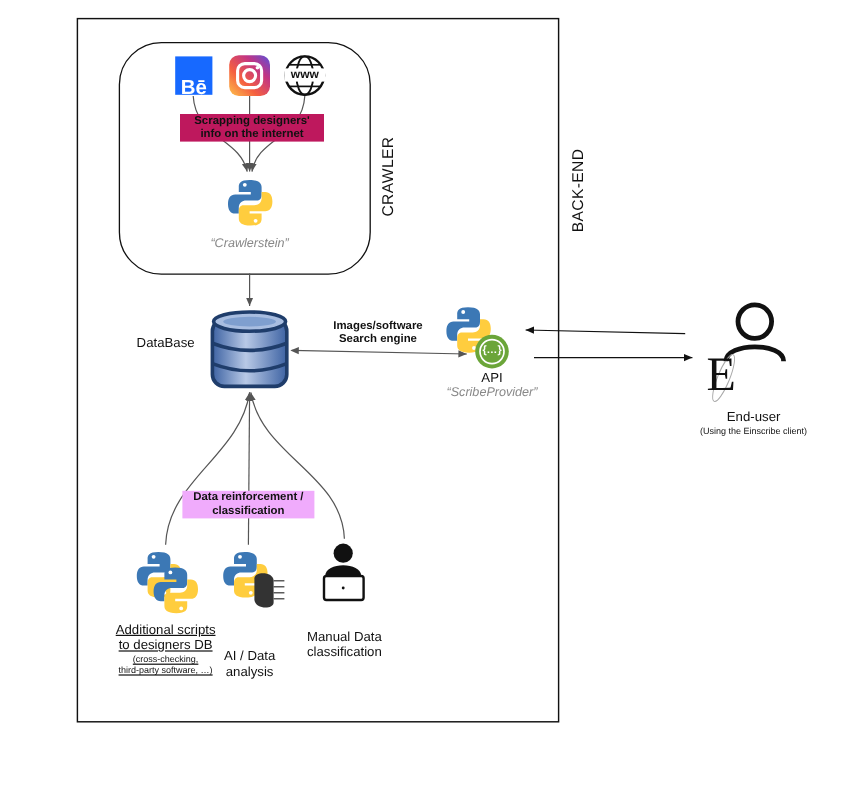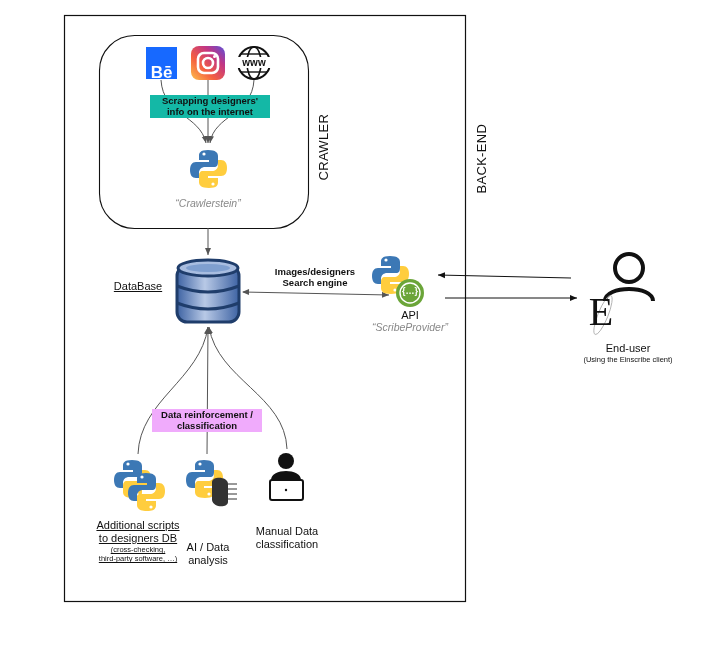--- a/index.html
+++ b/index.html
@@ -124,34 +124,34 @@
     <circle cx="286" cy="461" r="8" fill="#111"></circle>
     <path d="M271,480 C271,468 301,468 301,480 Z" fill="#111"></path>
     <rect x="270" y="480" width="33" height="20" rx="2" fill="#fff" stroke="#111" stroke-width="2"></rect>
     <circle cx="286" cy="490" r="1.2" fill="#111"></circle>
   </g>
 </svg>
 
 <div class="lbl" style="left:146px;top:51px;width:31px;color:#fff;font-weight:bold;font-size:17px;margin-top:12px;">Bē</div>
 <div class="lbl" style="left:238px;top:57px;width:32px;font-weight:bold;font-size:10px;">www</div>
 
-<div class="lbl bold" style="left:150px;top:95px;width:120px;background:#14b8a6;">
+<div class="lbl bold" style="left:150px;top:95px;width:120px;background:#be185d;">
   <div>Scrapping designers'</div>
   <div>info on the internet</div>
 </div>
 
 <div class="lbl italic-grey" style="left:150px;top:197px;width:116px;">“Crawlerstein”</div>
 
 <div class="vert" style="left:293px;top:143px;width:60px;">CRAWLER</div>
 <div class="vert" style="left:446px;top:151px;width:70px;">BACK-END</div>
 
-<div class="lbl med" style="left:108px;top:280px;width:60px;text-decoration:underline;">DataBase</div>
+<div class="lbl med" style="left:108px;top:280px;width:60px;">DataBase</div>
 
 <div class="lbl bold" style="left:260px;top:266px;width:110px;">
-  <div>Images/designers</div>
+  <div>Images/software</div>
   <div>Search engine</div>
 </div>
 
 <div class="lbl" style="left:398px;top:286px;width:24px;color:#fff;font-weight:bold;font-size:9px;">{…}</div>
 <div class="lbl med" style="left:380px;top:309px;width:60px;">API</div>
 <div class="lbl italic-grey" style="left:350px;top:321px;width:120px;">“ScribeProvider”</div>
 
 <div class="lbl" style="left:586px;top:292px;width:30px;font-family:'Liberation Serif', serif;font-size:40px;line-height:40px;">E</div>
 <div class="lbl med" style="left:588px;top:342px;width:80px;">End-user</div>
 <div class="lbl small" style="left:572px;top:355px;width:112px;">(Using the Einscribe client)</div>

